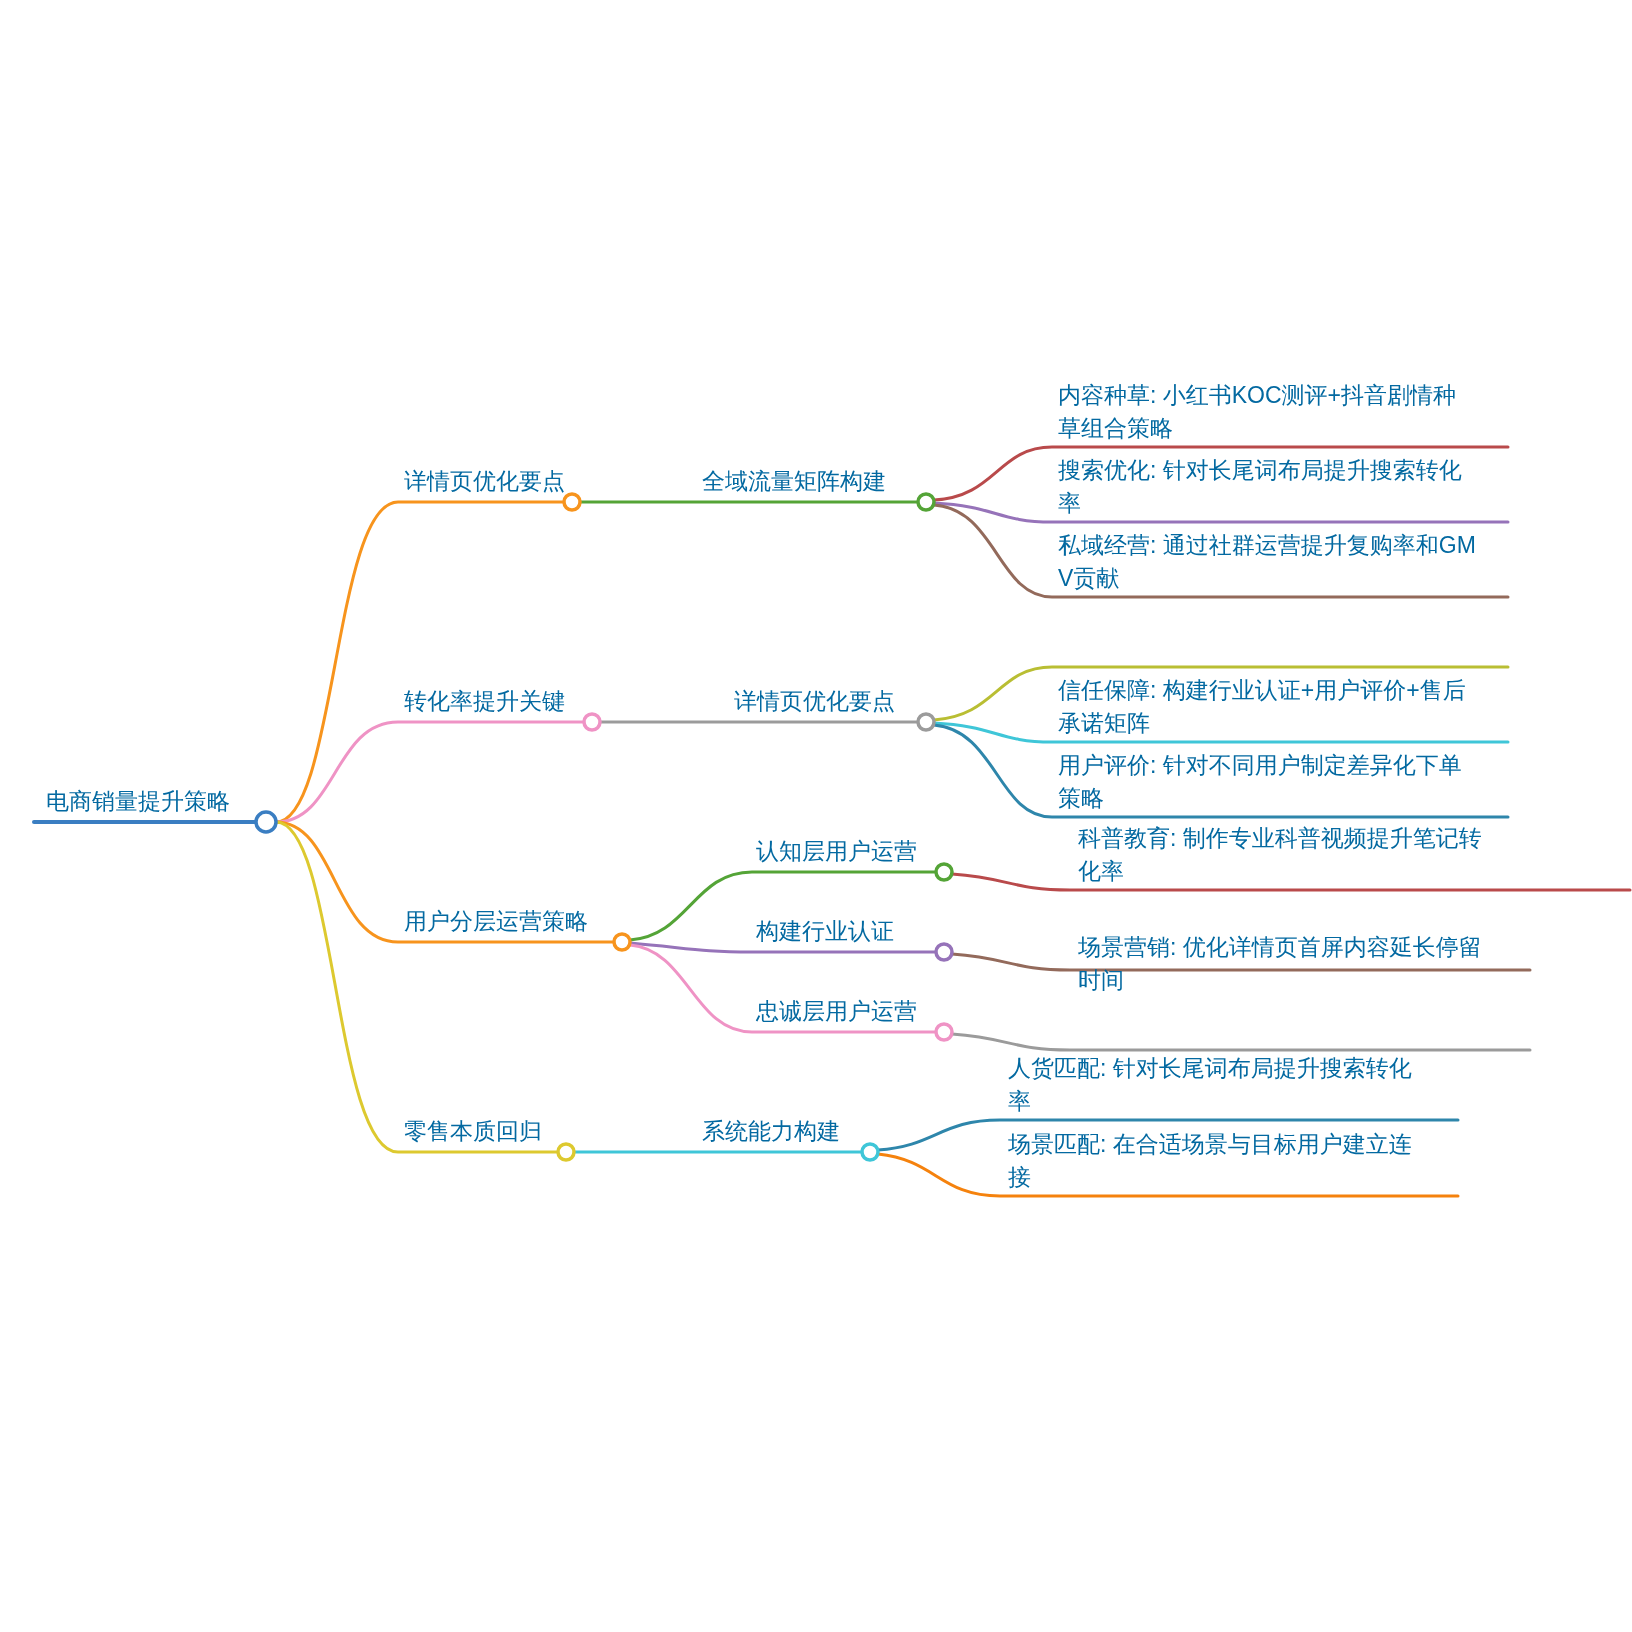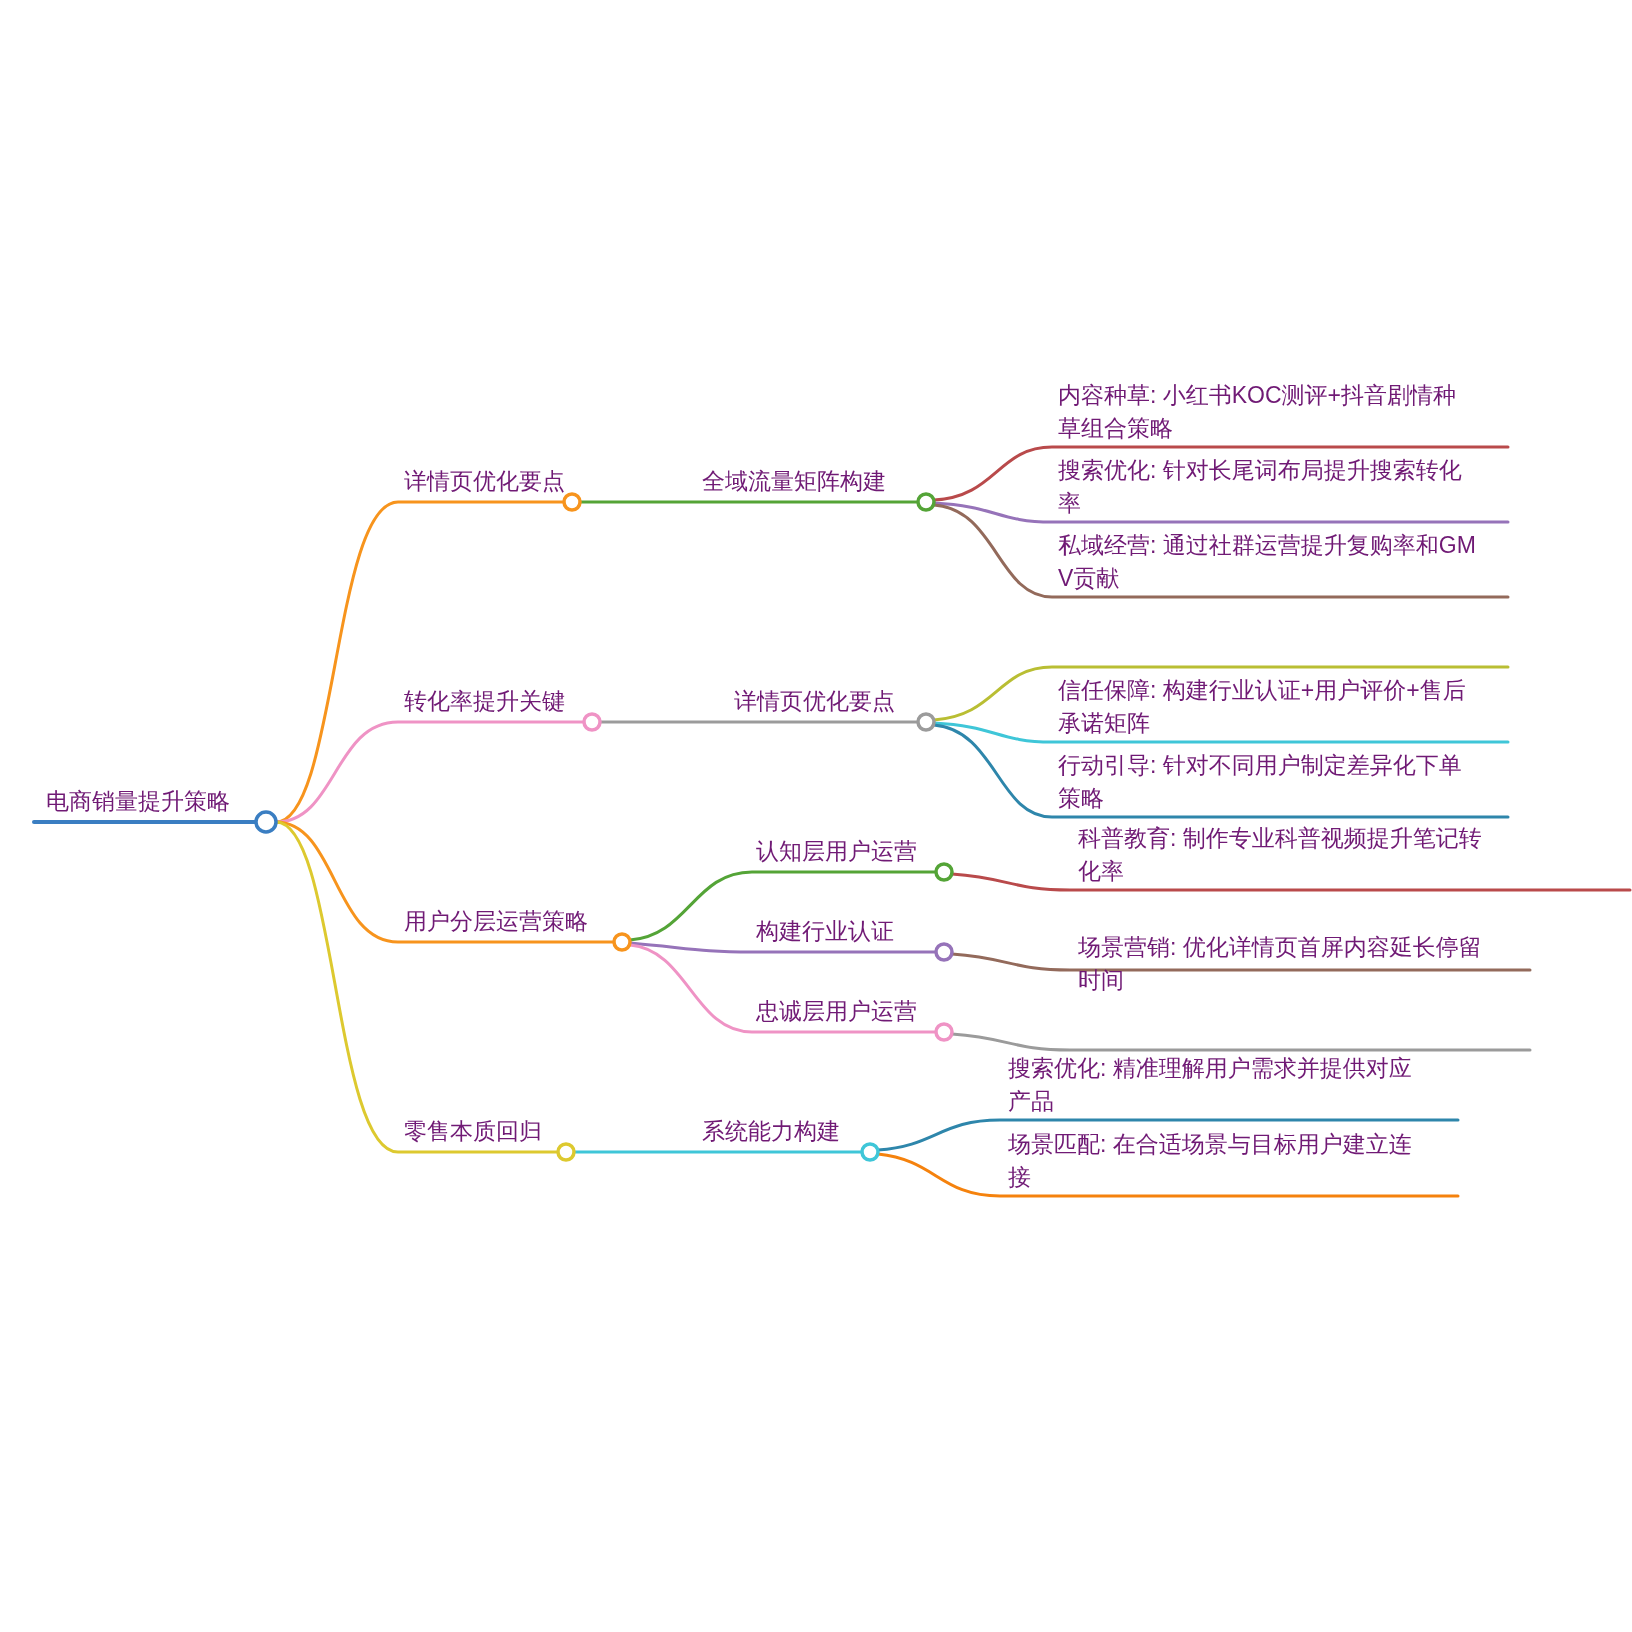--- a/index.html
+++ b/index.html
@@ -9,21 +9,21 @@
     background:#ffffff;
     font-family:"Liberation Sans","DejaVu Sans",sans-serif;
     overflow:hidden;
   }
   #mindmap-svg { position:absolute; left:0; top:0; }
   .edge { fill:none; stroke-width:3; stroke-linecap:round; }
   .edge.root-line { stroke-width:4; }
   .node-circle { fill:#ffffff; stroke-width:3.5; }
   .label {
     position:absolute;
-    color:#701a75;
+    color:#0369a1;
     font-size:23px;
     line-height:30px;
     white-space:nowrap;
   }
   .label.leaf {
     white-space:normal;
     line-height:33px;
     word-break:break-all;
   }
 </style>
@@ -80,27 +80,27 @@
 
   <div class="label" style="left:404px; top:466px;">详情页优化要点</div>
   <div class="label" style="left:702px; top:466px;">全域流量矩阵构建</div>
   <div class="label leaf" style="left:1058px; top:379px; width:420px;">内容种草: 小红书KOC测评+抖音剧情种草组合策略</div>
   <div class="label leaf" style="left:1058px; top:529px; width:420px;">私域经营: 通过社群运营提升复购率和GMV贡献</div>
   <div class="label leaf" style="left:1058px; top:454px; width:420px;">搜索优化: 针对长尾词布局提升搜索转化率</div>
 
   <div class="label" style="left:404px; top:686px;">转化率提升关键</div>
   <div class="label" style="left:734px; top:686px;">详情页优化要点</div>
   <div class="label leaf" style="left:1058px; top:674px; width:420px;">信任保障: 构建行业认证+用户评价+售后承诺矩阵</div>
-  <div class="label leaf" style="left:1058px; top:749px; width:420px;">行动引导: 针对不同用户制定差异化下单策略</div>
+  <div class="label leaf" style="left:1058px; top:749px; width:420px;">用户评价: 针对不同用户制定差异化下单策略</div>
 
   <div class="label" style="left:404px; top:906px;">用户分层运营策略</div>
   <div class="label" style="left:756px; top:836px;">认知层用户运营</div>
   <div class="label leaf" style="left:1078px; top:822px; width:420px;">科普教育: 制作专业科普视频提升笔记转化率</div>
   <div class="label" style="left:756px; top:916px;">构建行业认证</div>
   <div class="label leaf" style="left:1078px; top:902px; width:420px;margin-top:29px;">场景营销: 优化详情页首屏内容延长停留时间</div>
   <div class="label" style="left:756px; top:996px;">忠诚层用户运营</div>
 
   <div class="label" style="left:404px; top:1116px;">零售本质回归</div>
   <div class="label" style="left:702px; top:1116px;">系统能力构建</div>
-  <div class="label leaf" style="left:1008px; top:1052px; width:420px;">搜索优化: 精准理解用户需求并提供对应产品</div>
+  <div class="label leaf" style="left:1008px; top:1052px; width:420px;">人货匹配: 针对长尾词布局提升搜索转化率</div>
   <div class="label leaf" style="left:1008px; top:1128px; width:420px;">场景匹配: 在合适场景与目标用户建立连接</div>
 
 </div>
 
 </body></html>

